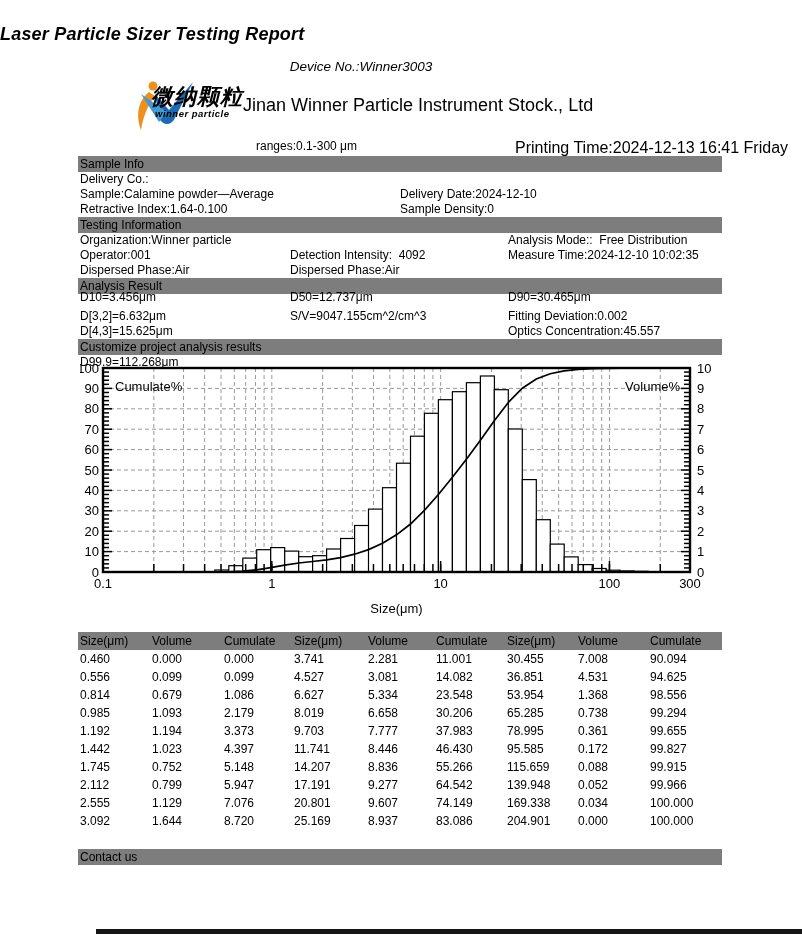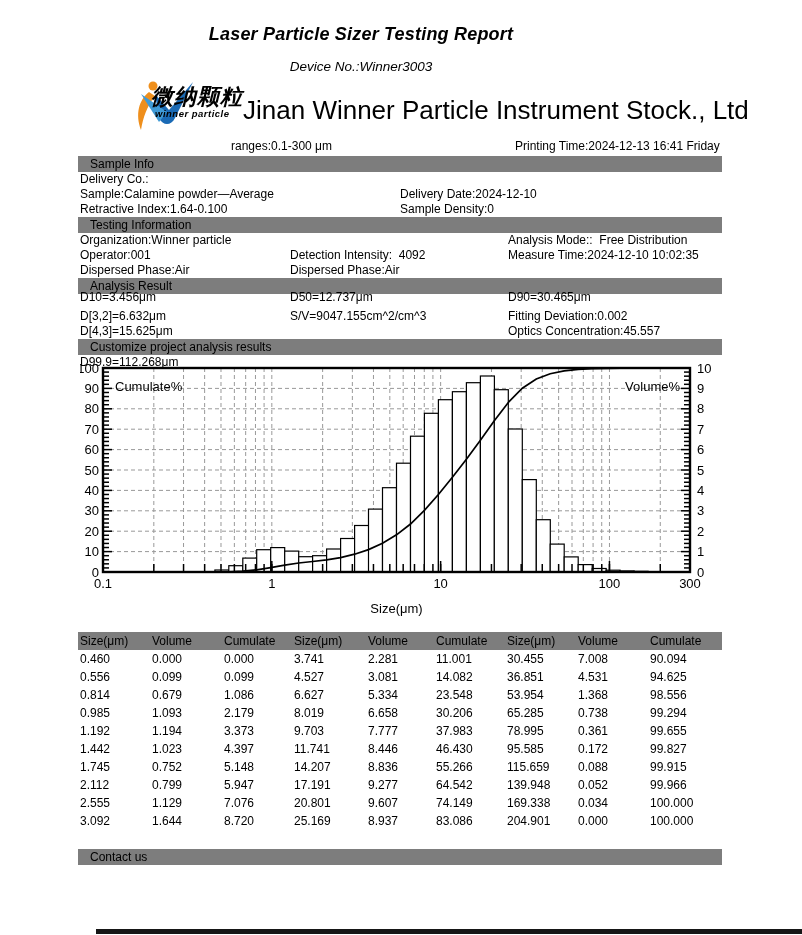--- a/index.html
+++ b/index.html
@@ -1,30 +1,30 @@
 <!DOCTYPE html>
 <html><head>
 <meta charset="utf-8">
 <style>
   html,body{margin:0;padding:0;}
   body{
     width:802px;height:935px;position:relative;background:#fff;color:#000;
     font-family:"Liberation Sans","DejaVu Sans",sans-serif;font-size:12px;overflow:hidden;
   }
   .abs{position:absolute;text-align:center;}
-  .title{top:24px;left:0;width:722px;text-align:center;font-size:18px;font-weight:bold;font-style:italic;letter-spacing:.2px;}
+  .title{top:24px;left:0;width:722px;text-align:left;font-size:18px;font-weight:bold;font-style:italic;letter-spacing:.2px;}
   .device{top:59px;left:0;width:722px;font-size:13.5px;font-style:italic;}
   .logo{left:85px;top:80px;width:158px;height:58px;}
   .logo-cn{position:absolute;left:66px;top:2px;font-size:22px;font-weight:bold;font-style:italic;white-space:nowrap;letter-spacing:1px;}
   .logo-en{position:absolute;left:70px;top:28px;font-size:9.5px;font-weight:bold;font-style:italic;white-space:nowrap;letter-spacing:.5px;}
-  .company{left:243px;top:95px;font-size:26px;}
-  .ranges{left:231px;top:139px;font-size:12px;}
-  .printing{left:515px;top:139px;font-size:12px;}
+  .company{left:243px;top:95px;font-size:18px;}
+  .ranges{left:256px;top:139px;font-size:12px;}
+  .printing{left:515px;top:139px;font-size:16px;}
   .secbar{position:absolute;left:78px;width:644px;height:16px;background:#7d7d7d;color:#000;
-          font-size:12px;line-height:16px;padding-left:12px;box-sizing:border-box;}
+          font-size:12px;line-height:16px;padding-left:2px;box-sizing:border-box;}
   .row{position:absolute;left:78px;width:644px;height:15px;font-size:12px;line-height:15px;}
   .row span{position:absolute;white-space:pre;}
   .c1{left:2px;} .c2{left:212px;} .c2b{left:322px;} .c3{left:430px;}
   
   #chart-svg{position:absolute;left:80px;top:356px;width:650px;height:262px;}
   #chart-svg text{font-family:"Liberation Sans","DejaVu Sans",sans-serif;font-size:13px;fill:#000;}
   #chart-svg .grid{stroke:#999;stroke-width:1;stroke-dasharray:4 3;}
   #chart-svg .bar{fill:#fff;stroke:#000;stroke-width:1.2;}
   #chart-svg .curve{fill:none;stroke:#000;stroke-width:1.7;}
   #chart-svg .axis{fill:none;stroke:#000;stroke-width:2.4;}

